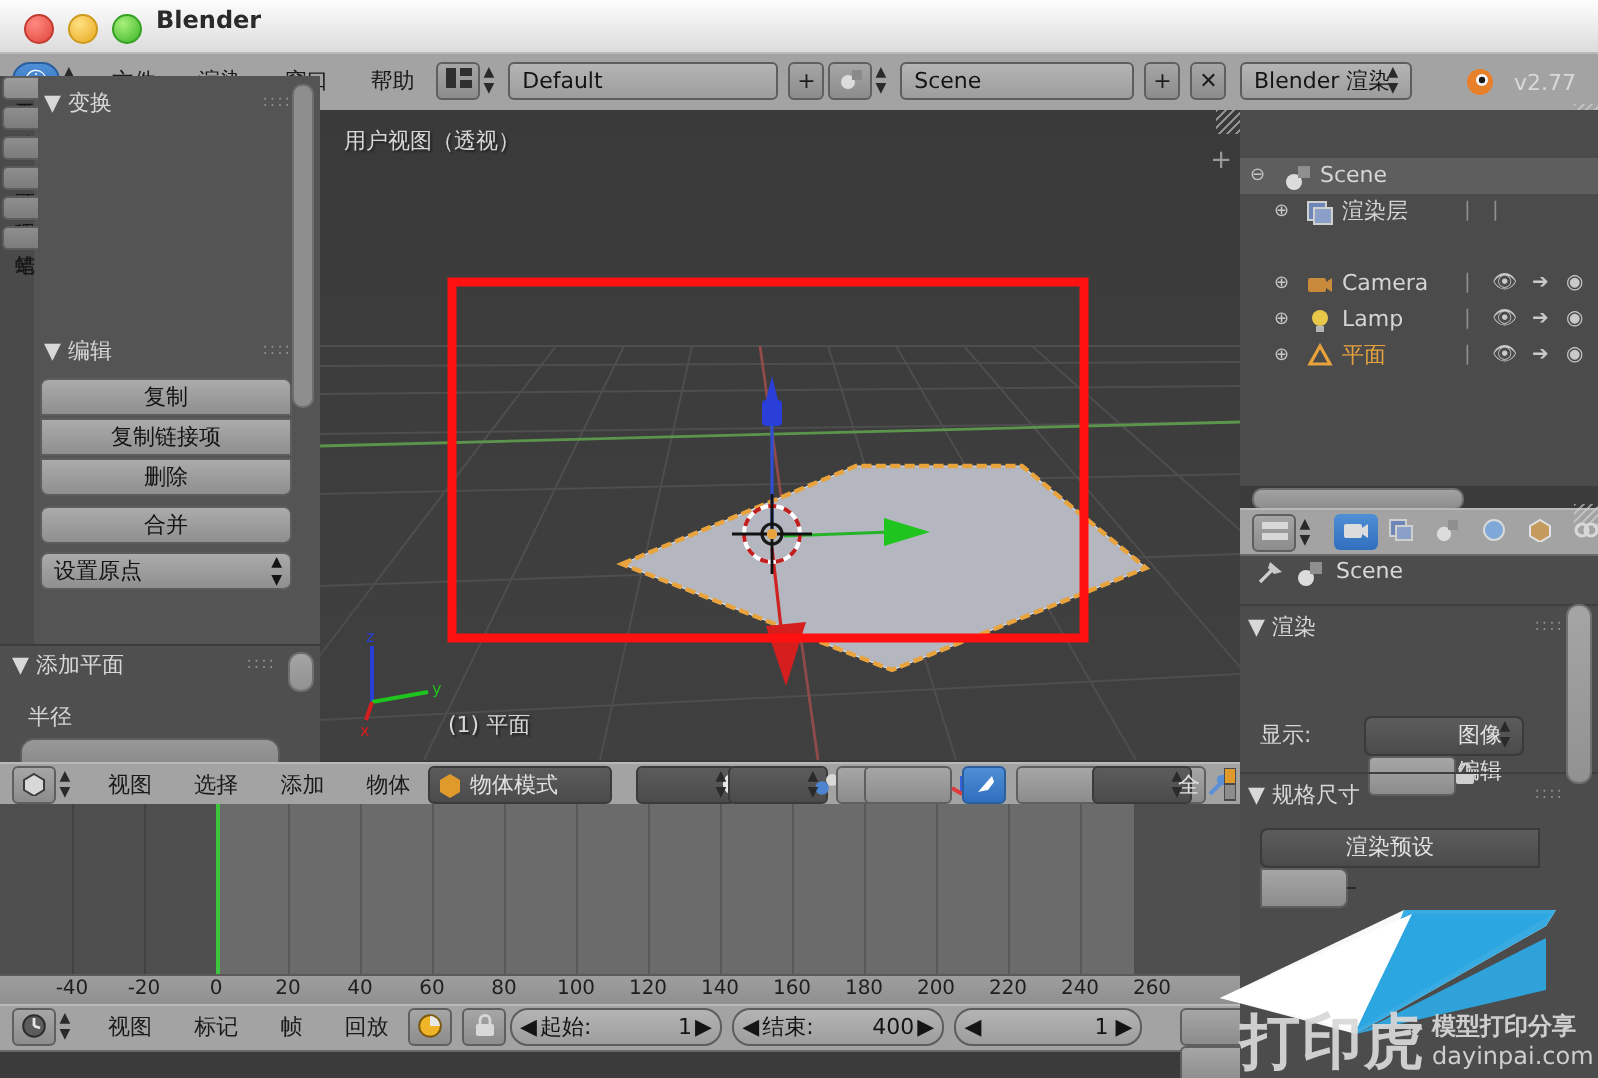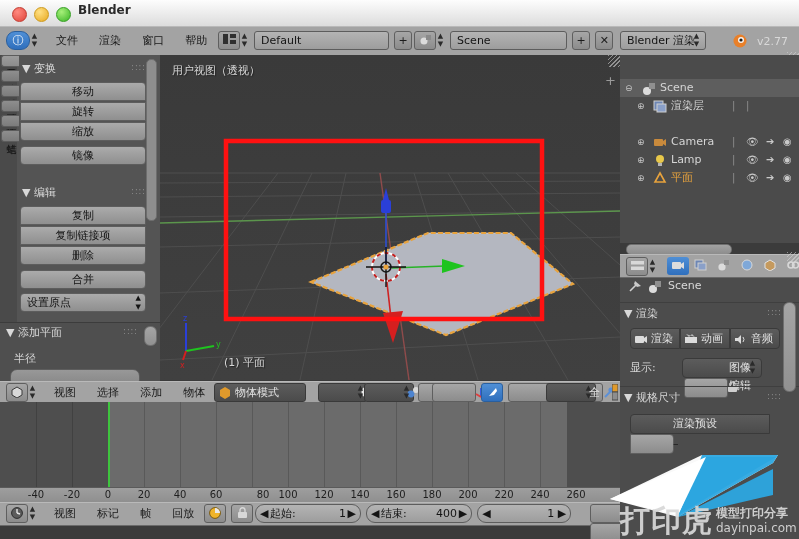--- a/index.html
+++ b/index.html
@@ -26,21 +26,21 @@
        color:#141414;font-size:11px;padding:0 6px;vertical-align:top;overflow:hidden;white-space:nowrap;}
   .dark{background:linear-gradient(#5c5c5c,#4b4b4b);color:#e2e2e2;border:1px solid #3a3a3a;padding-left:42px;}
   .spin{display:inline-block;width:9px;text-align:center;font-size:7px;line-height:8px;color:#2a2a2a;}
   .spinbox{display:inline-block;vertical-align:top;height:19px;padding-top:1px;}
   .icobtn{display:inline-block;box-sizing:border-box;height:19px;width:22px;vertical-align:top;
        border:1px solid #5f5f5f;border-radius:3px;background:linear-gradient(#a6a6a6,#8c8c8c);
        text-align:center;line-height:17px;font-size:11px;color:#1c1c1c;}
   .hl{background:linear-gradient(#4f8fd6,#2f6fbd)!important;border-color:#2a5f9e!important;color:#fff!important;}
 
   
-  #toolshelf{position:absolute;left:0;top:55px;width:160px;height:325px;background:#545454;}
+  #toolshelf{position:absolute;left:0;top:38px;width:160px;height:325px;background:#545454;}
   .vtabs{position:absolute;left:0;top:0;width:17px;height:325px;background:#4a4a4a;}
   .vtab{position:relative;width:15px;margin:0 0 3px 1px;background:linear-gradient(#8e8e8e,#7c7c7c);
      border:1px solid #5c5c5c;border-right:none;border-radius:3px 0 0 3px;color:#161616;font-size:10px;
      writing-mode:vertical-rl;text-orientation:upright;padding:5px 1px;letter-spacing:0px;}
   .vtab.act{background:linear-gradient(#9c9c9c,#8c8c8c);}
   .tpanel{position:absolute;left:20px;width:126px;}
   .ptitle{color:#d8d8d8;font-size:11px;padding:2px 0 3px 2px;}
   .grip{float:right;color:#8e8e8e;font-size:8px;letter-spacing:1px;line-height:14px;}
   .tbtn{display:block;box-sizing:border-box;width:126px;height:19px;line-height:17px;margin-bottom:1px;
      border:1px solid #5d5d5d;background:linear-gradient(#ababab,#8f8f8f);color:#131313;
@@ -165,26 +165,20 @@
       <div class="vtab">动画</div>
       <div class="vtab">物理</div>
       <div class="vtab">蜡笔</div>
     </div>
 
     <div class="tpanel" style="top:4px;">
       <div class="ptitle">
         <span>▼</span>
         <span>变换</span>
         <span class="grip">::::</span>
-      </div>
-      <div style="padding-top:3px;">
-        <span class="tbtn r-top">移动</span>
-        <span class="tbtn r-none">旋转</span>
-        <span class="tbtn r-bot">缩放</span>
-        <span class="tbtn r-all" style="margin-top:5px;">镜像</span>
       </div>
     </div>
 
     <div class="tpanel" style="top:128px;">
       <div class="ptitle">
         <span>▼</span>
         <span>编辑</span>
         <span class="grip">::::</span>
       </div>
       <div style="padding-top:3px;">
@@ -383,21 +377,21 @@
     <div id="playhead" style="left:108px;"></div>
   </div>
 
   <div id="tlruler">
     <div class="rlab" style="left:36px;">-40</div>
     <div class="rlab" style="left:72px;">-20</div>
     <div class="rlab" style="left:108px;">0</div>
     <div class="rlab" style="left:144px;">20</div>
     <div class="rlab" style="left:180px;">40</div>
     <div class="rlab" style="left:216px;">60</div>
-    <div class="rlab" style="left:263px;">80</div>
+    <div class="rlab" style="left:252px;">80</div>
     <div class="rlab" style="left:288px;">100</div>
     <div class="rlab" style="left:324px;">120</div>
     <div class="rlab" style="left:360px;">140</div>
     <div class="rlab" style="left:396px;">160</div>
     <div class="rlab" style="left:432px;">180</div>
     <div class="rlab" style="left:468px;">200</div>
     <div class="rlab" style="left:504px;">220</div>
     <div class="rlab" style="left:540px;">240</div>
     <div class="rlab" style="left:576px;">260</div>
   </div>
@@ -629,41 +623,20 @@
       </span>
       <span style="position:absolute;left:48px;">Scene</span>
     </div>
 
     <div class="divline" style="top:48px;"></div>
 
     <div class="psec" style="top:52px;">
       <span>▼</span>
       <span>渲染</span>
       <span class="grip" style="margin-right:10px;">::::</span>
-    </div>
-    <div style="position:absolute;left:10px;top:74px;">
-      <span class="btn dark" style="height:21px;line-height:19px;padding-left:20px;position:relative;border-radius:4px 0 0 4px;">
-        <svg width="13" height="11" style="position:absolute;left:4px;top:5px;">
-            <rect x="0" y="2" width="9" height="7" rx="1" fill="#dcdcdc"></rect>
-            <polygon points="9,4 12,2 12,9 9,7" fill="#dcdcdc"></polygon>
-          </svg>
-        <span>渲染</span>
-      </span><span class="btn dark" style="height:21px;line-height:19px;padding-left:20px;position:relative;border-radius:0;">
-        <svg width="13" height="11" style="position:absolute;left:4px;top:5px;">
-            <rect x="0" y="3" width="12" height="6" fill="#dcdcdc"></rect>
-            <polygon points="1,0 4,3 7,0 10,3" fill="#bbb"></polygon>
-          </svg>
-        <span>动画</span>
-      </span><span class="btn dark" style="height:21px;line-height:19px;padding-left:20px;position:relative;border-radius:0 4px 4px 0;">
-        <svg width="13" height="11" style="position:absolute;left:4px;top:5px;">
-            <polygon points="0,4 3,4 6,1 6,10 3,7 0,7" fill="#dcdcdc"></polygon>
-            <path d="M8,3 Q10,5.5 8,8" fill="none" stroke="#dcdcdc"></path>
-          </svg>
-        <span>音频</span>
-      </span>
     </div>
     <div style="position:absolute;left:10px;top:104px;color:#d5d5d5;font-size:11px;line-height:20px;">显示:</div>
     <div style="position:absolute;left:62px;top:104px;">
       <span class="btn dark" style="width:80px;height:20px;line-height:18px;text-align:center;border-radius:4px;">图像编辑</span><span class="spinbox" style="margin-left:-14px;"><span class="spin" style="display:block;">▲</span><span class="spin" style="display:block;">▼</span></span>
       <span class="icobtn dark" style="height:20px;margin-left:2px;">
         <svg width="12" height="12" style="vertical-align:-2px">
             <rect x="1" y="5" width="9" height="6" rx="1" fill="#cfcfcf"></rect>
             <path d="M3,5 V3.4 A2.4,2.4 0 0,1 8,3.4" fill="none" stroke="#cfcfcf" stroke-width="1.3"></path>
           </svg>
       </span>

